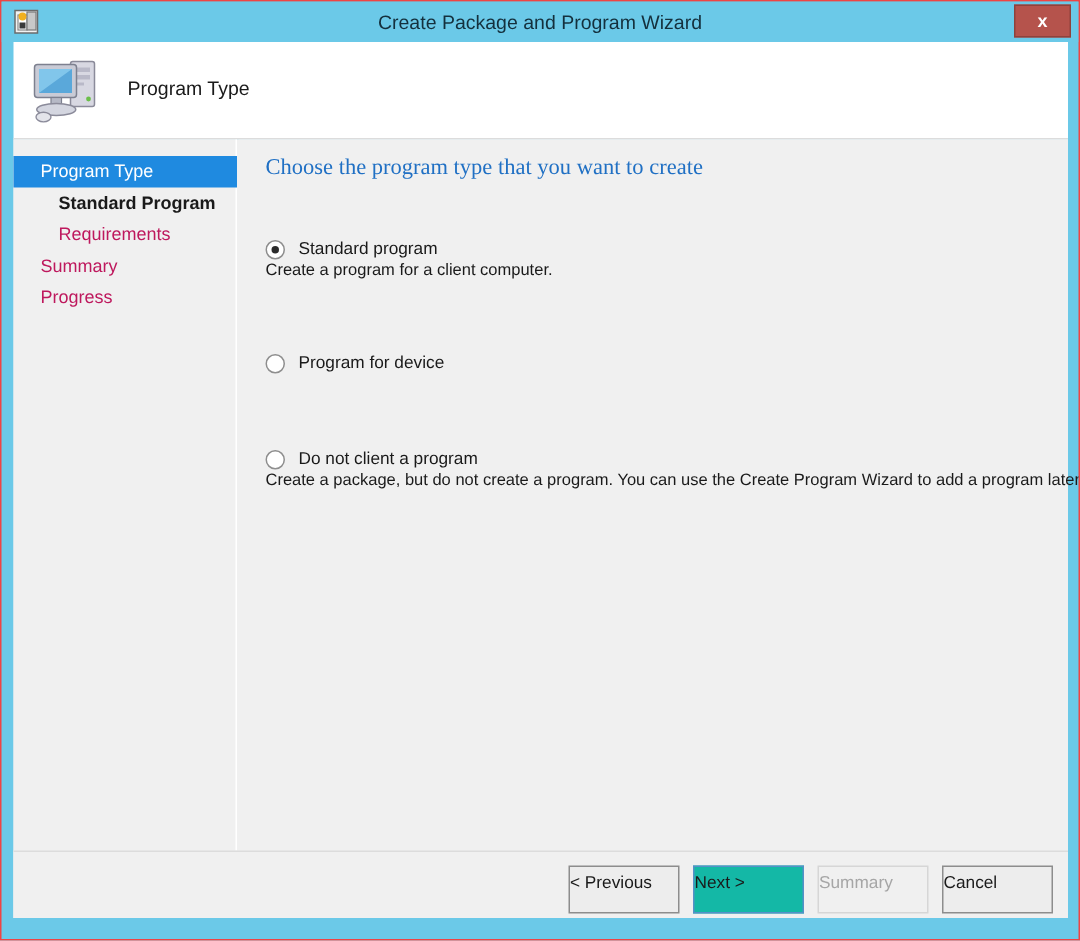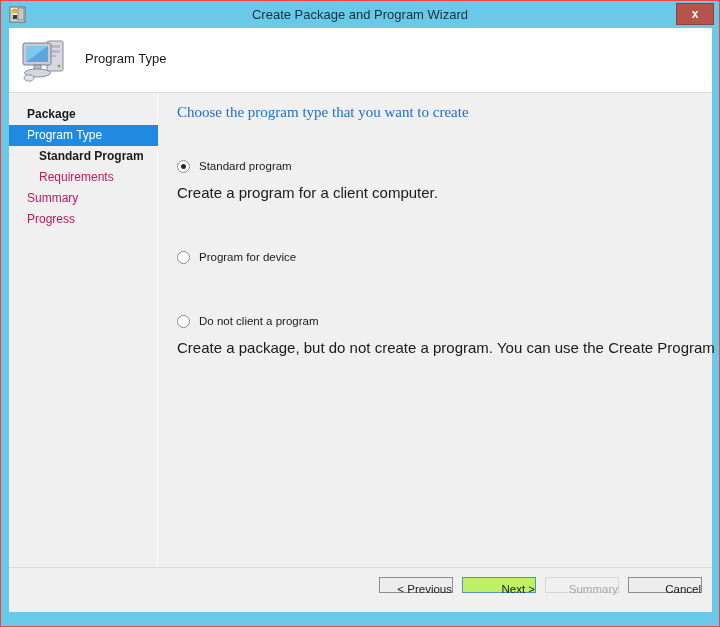--- a/index.html
+++ b/index.html
@@ -200,22 +200,22 @@
     border-radius: 50%;
     background: #2b2b2b;
   }
   .option-label {
     font-size: 11.5px;
     color: #1a1a1a;
     white-space: nowrap;
     cursor: default;
   }
   .option-desc {
-    margin-top: 10px;
-    font-size: 15px;
+    margin-top: 0;
+    font-size: 11px;
     color: #1a1a1a;
     white-space: nowrap;
   }
   .footer-band {
     position: absolute;
     left: 8px;
     top: 566px;
     width: 703px;
     height: 45px;
     background: #f0f0f0;
@@ -224,34 +224,34 @@
   }
   .buttons {
     position: absolute;
     right: 10px;
     top: 9px;
     display: flex;
     gap: 9px;
   }
   .btn {
     width: 74px;
-    height: 16px;
+    height: 32px;
     line-height: 22px;
-    text-align: right;
+    text-align: left;
     font-size: 11.5px;
     color: #1a1a1a;
     background: #ededed;
     border: 1px solid #8d8d8d;
     box-sizing: border-box;
     cursor: pointer;
     white-space: nowrap;
   }
   .btn.default {
     border: 1px solid #5590c8;
-    background: #bef264;
+    background: #14b8a6;
   }
   .btn.disabled {
     color: #a6a6a6;
     background: #f0f0f0;
     border: 1px solid #d6d6d6;
     cursor: default;
   }
 
   
 </style>
@@ -294,21 +294,20 @@
         <ellipse cx="10" cy="43" rx="5" ry="3.2" fill="#e3e4ea" stroke="#8b8b9a" stroke-width="0.9"></ellipse>
       </svg>
     </span>
     <div class="header-title">Program Type</div>
   </div>
 
   <div class="body-area">
 
     <div class="sidebar">
       <div class="nav-list">
-        <div class="nav-item strong">Package</div>
         <div class="nav-item active">Program Type</div>
         <div class="nav-item sub strong">Standard Program</div>
         <div class="nav-item sub">Requirements</div>
         <div class="nav-item">Summary</div>
         <div class="nav-item">Progress</div>
       </div>
     </div>
 
     <div class="content">
       <div class="content-heading">Choose the program type that you want to create</div>

